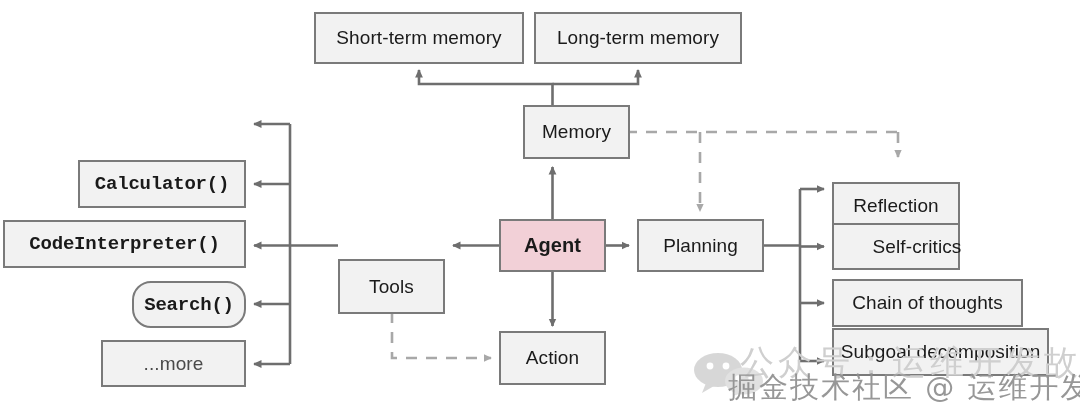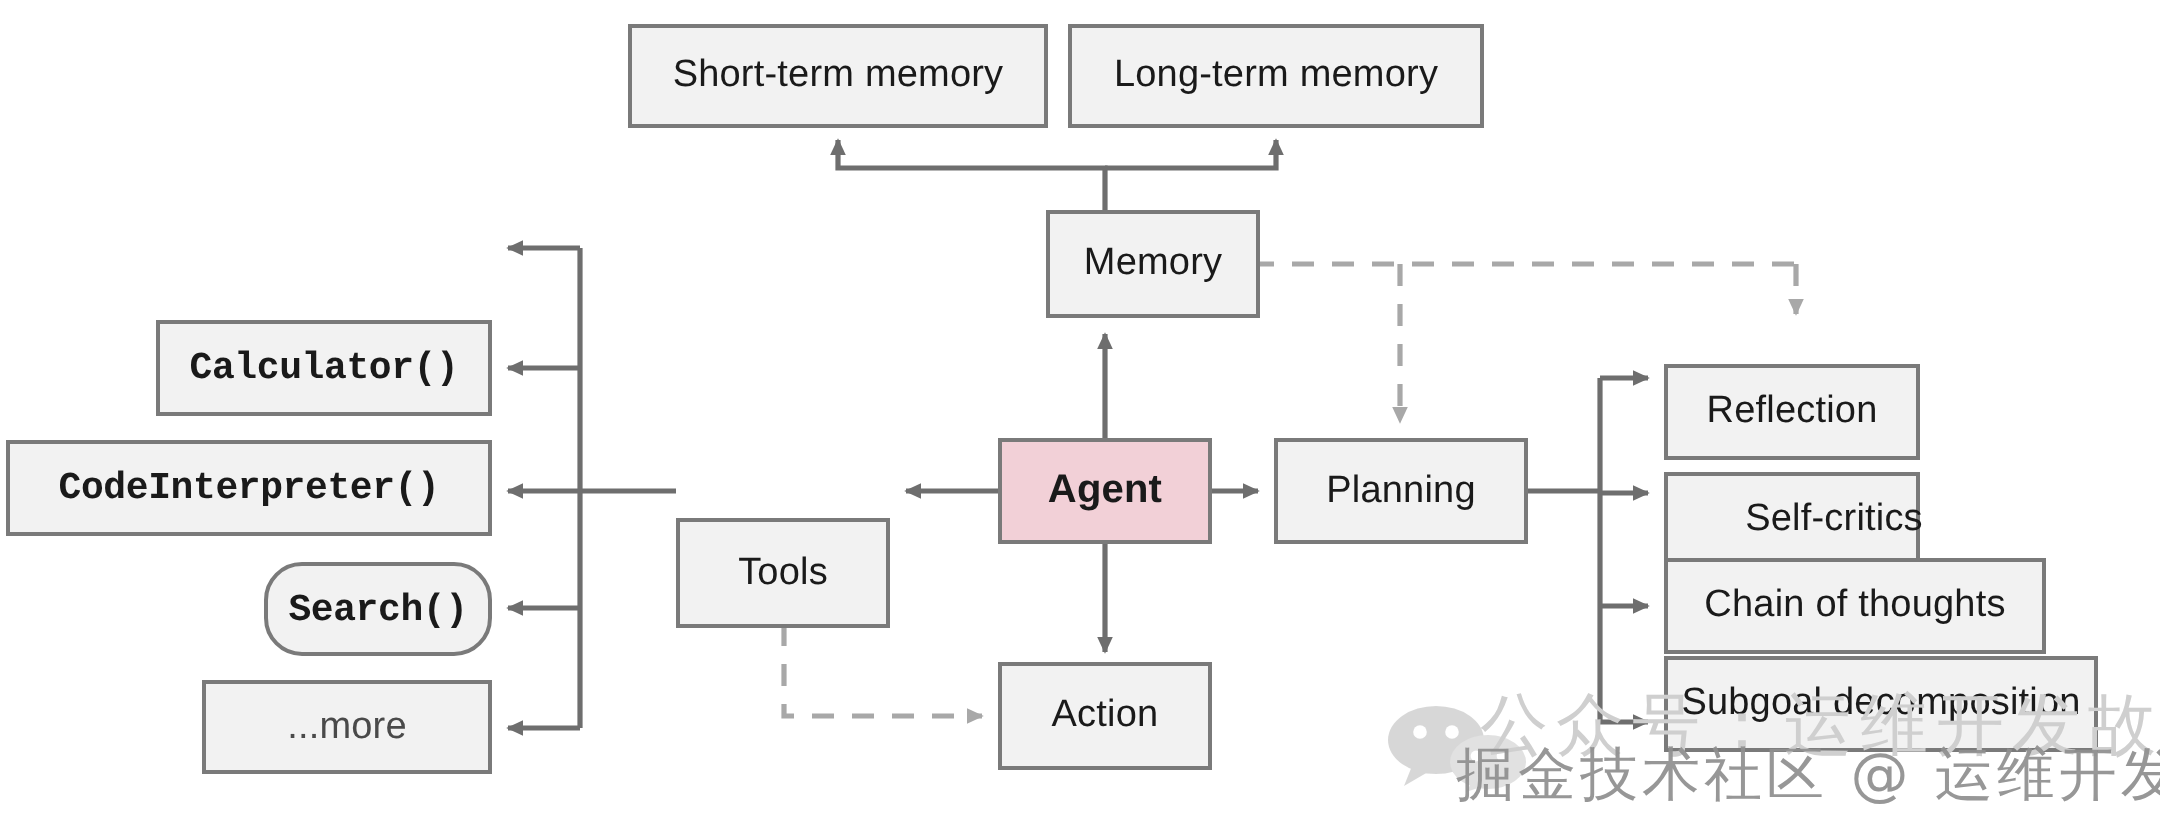--- a/index.html
+++ b/index.html
@@ -129,21 +129,21 @@
   <div class="node mono" style="left:78px;top:160px;width:168px;height:48px;">Calculator()</div>
 
   <div class="node mono" style="left:3px;top:220px;width:243px;height:48px;">CodeInterpreter()</div>
 
   <div class="node mono" style="left:132px;top:281px;width:114px;height:47px;border-radius:19px;">Search()</div>
 
   <div class="node dim" style="left:101px;top:340px;width:145px;height:47px;">...more</div>
 
   <div class="node" style="left:832px;top:182px;width:128px;height:48px;">Reflection</div>
 
-  <div class="node" style="left:832px;top:236px;width:128px;height:47px;padding-left:42px;">Self-critics</div>
+  <div class="node" style="left:832px;top:223px;width:128px;height:47px;padding-left:42px;">Self-critics</div>
 
   <div class="node" style="left:832px;top:279px;width:191px;height:48px;">Chain of thoughts</div>
 
   <div class="node" style="left:832px;top:328px;width:217px;height:48px;">Subgoal decomposition</div>
 
   <svg class="wm-logo" width="80" height="44" viewBox="0 0 80 44">
     <ellipse cx="26" cy="18" rx="24" ry="17" fill="#b8b8b8"></ellipse>
     <path d="M14,31 L10,41 L22,34 z" fill="#b8b8b8"></path>
     <circle cx="18" cy="14" r="3.4" fill="#ffffff"></circle>
     <circle cx="34" cy="14" r="3.4" fill="#ffffff"></circle>

